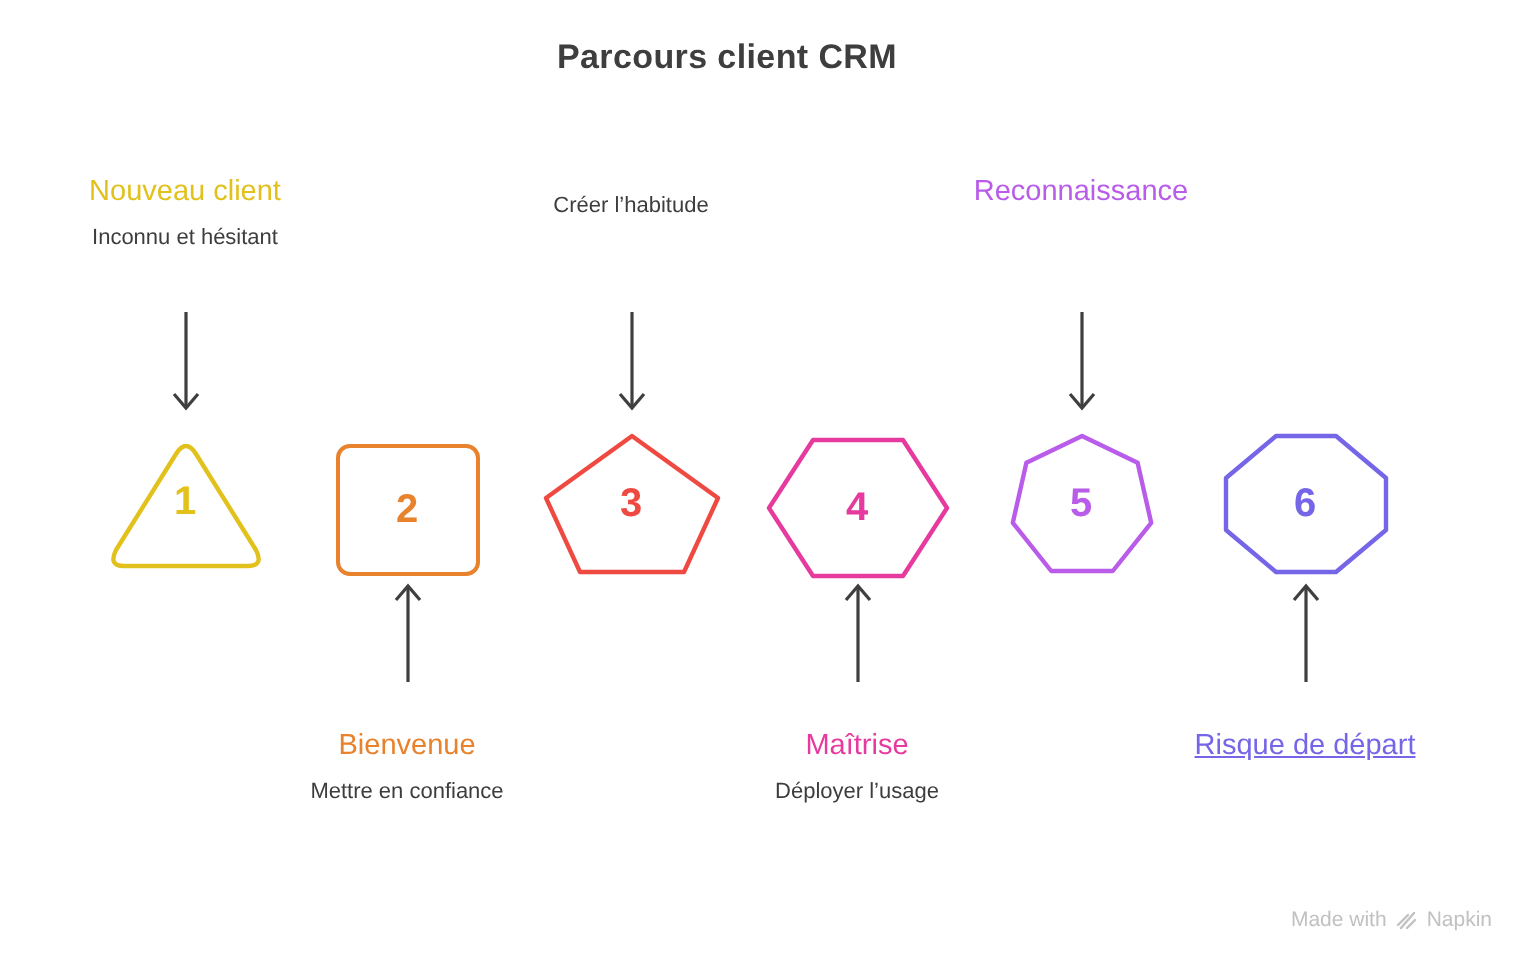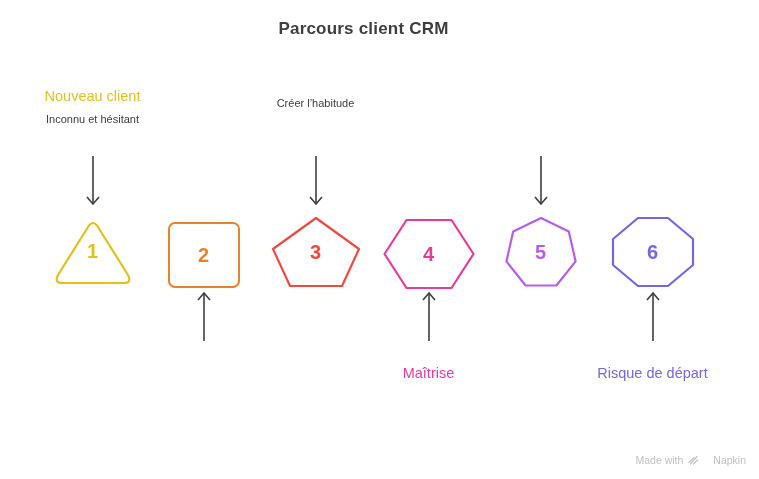--- a/index.html
+++ b/index.html
@@ -42,21 +42,21 @@
     box-sizing:border-box;width:72px;height:66px;
     border:2px solid currentColor;border-radius:7px;
     display:flex;align-items:center;justify-content:center;
   }
   .footer{
     position:absolute;right:13px;bottom:13px;
     display:flex;align-items:center;gap:4px;
     font-size:10.5px;color:#c1c1c1;
   }
   .footer .napkin-icon{display:block;}
-  .footer .brand{color:#c1c1c1;margin-left:10px;}
+  .footer .brand{color:#c1c1c1;}
 </style>
 </head>
 <body>
 
 <div class="canvas">
 
   <div class="diagram-title">Parcours client CRM</div>
 
   <div class="col" style="left:36px">
     <div class="label-block top">
@@ -83,20 +83,22 @@
         <span class="shape-num">2</span>
       </div>
     </div>
     <div class="arrow arrow-up">
       <svg width="16" height="52" viewBox="0 0 16 52" fill="none" stroke="#3f3f3f" stroke-width="1.6">
         <line x1="8" y1="51" x2="8" y2="4"></line>
           <polyline points="2,10 8,3 14,10"></polyline>
       </svg>
     </div>
     <div class="label-block bottom">
+      <div class="stage-title" style="color: rgb(232, 130, 45);">Bienvenue</div>
+      <div class="stage-desc">Mettre en confiance</div>
     </div>
   </div>
 
   <div class="col" style="left:259px">
     <div class="label-block top">
       <div class="stage-desc">Créer l’habitude</div>
     </div>
     <div class="arrow arrow-down">
       <svg width="16" height="52" viewBox="0 0 16 52" fill="none" stroke="#3f3f3f" stroke-width="1.6">
         <line x1="8" y1="1" x2="8" y2="48"></line>
@@ -119,25 +121,27 @@
       <span class="shape-num">4</span>
     </div>
     <div class="arrow arrow-up">
       <svg width="16" height="52" viewBox="0 0 16 52" fill="none" stroke="#3f3f3f" stroke-width="1.6">
         <line x1="8" y1="51" x2="8" y2="4"></line>
           <polyline points="2,10 8,3 14,10"></polyline>
       </svg>
     </div>
     <div class="label-block bottom">
       <div class="stage-title" style="color: rgb(231, 58, 159); text-align: center;">Maîtrise</div>
+      <div class="stage-desc">Déployer l’usage</div>
     </div>
   </div>
 
   <div class="col" style="left:484px">
     <div class="label-block top">
+      <div class="stage-title" style="color: rgb(185, 92, 233);">Reconnaissance</div>
     </div>
     <div class="arrow arrow-down">
       <svg width="16" height="52" viewBox="0 0 16 52" fill="none" stroke="#3f3f3f" stroke-width="1.6">
         <line x1="8" y1="1" x2="8" y2="48"></line>
           <polyline points="2,42 8,49 14,42"></polyline>
       </svg>
     </div>
     <div class="shape-wrap" style="top: 215px; width: 73px; height: 74px; color: rgb(185, 92, 233);">
       <svg width="73" height="74" viewBox="0 0 73 74" fill="none" stroke="currentColor" stroke-width="2.2" stroke-linejoin="round">
         <polygon points="36.5,3 64.3,16.4 71.1,46.4 51.9,70.5 21.1,70.5 1.9,46.4 8.7,16.4"></polygon>
@@ -153,21 +157,21 @@
       </svg>
       <span class="shape-num">6</span>
     </div>
     <div class="arrow arrow-up">
       <svg width="16" height="52" viewBox="0 0 16 52" fill="none" stroke="#3f3f3f" stroke-width="1.6">
         <line x1="8" y1="51" x2="8" y2="4"></line>
           <polyline points="2,10 8,3 14,10"></polyline>
       </svg>
     </div>
     <div class="label-block bottom">
-      <div class="stage-title" style="color: rgb(117, 102, 232);">Risque de départ</div>
+      <div class="stage-title" style="color: rgb(117, 102, 232); text-decoration: underline;">Risque de départ</div>
     </div>
   </div>
 
   <div class="footer">
     <span>Made with</span>
     <svg class="napkin-icon" width="12" height="12" viewBox="0 0 12 12" fill="none" stroke="#c1c1c1" stroke-width="1.2" stroke-linecap="round">
       <path d="M2,8.5 L7,3.5"></path>
         <path d="M3.5,10 L10,2.5"></path>
         <path d="M6.5,10 L10.5,6"></path>
     </svg>

